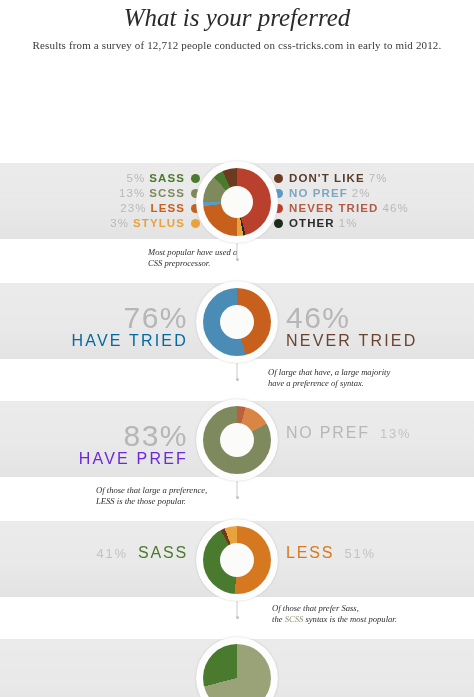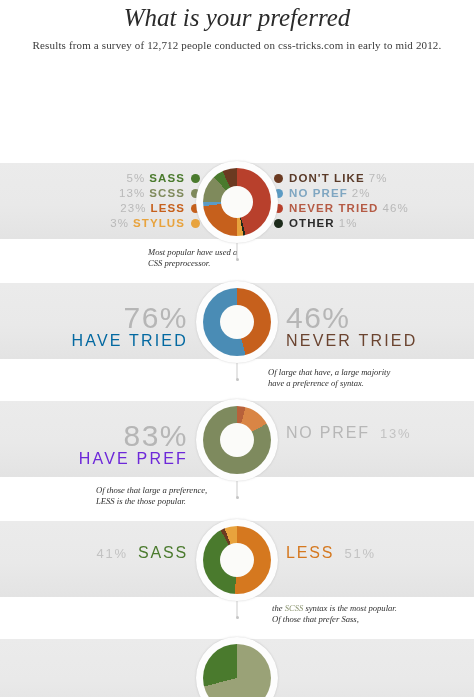--- a/index.html
+++ b/index.html
@@ -327,26 +327,26 @@
   </div>
 
   <div class="statlist r" style="top:492px;">
     <div class="line">
       <span style="color:#d5781f;">LESS</span><span class="sp"></span>
       <span class="p" style="font-size:13px;">51%</span>
     </div>
   </div>
 
   <div class="note" style="top:552px;left:272px;">
+    <div>Of those that prefer Sass,</div>
     <div>
       <span>the</span>
       <span style="color:#8b9470;">SCSS</span>
       <span>syntax is the most popular.</span>
     </div>
-    <div>Of those that prefer Sass,</div>
   </div>
 </div>
 
 <div class="section">
   <div class="band" style="top:588px;height:76px;"></div>
 
   <div class="donut-wrap" style="top:586px;">
     <div class="donut-ring-outer" style="width:82px;height:82px;">
       <div class="donut" style="width:68px;height:68px;
         background:conic-gradient(from 0deg,

